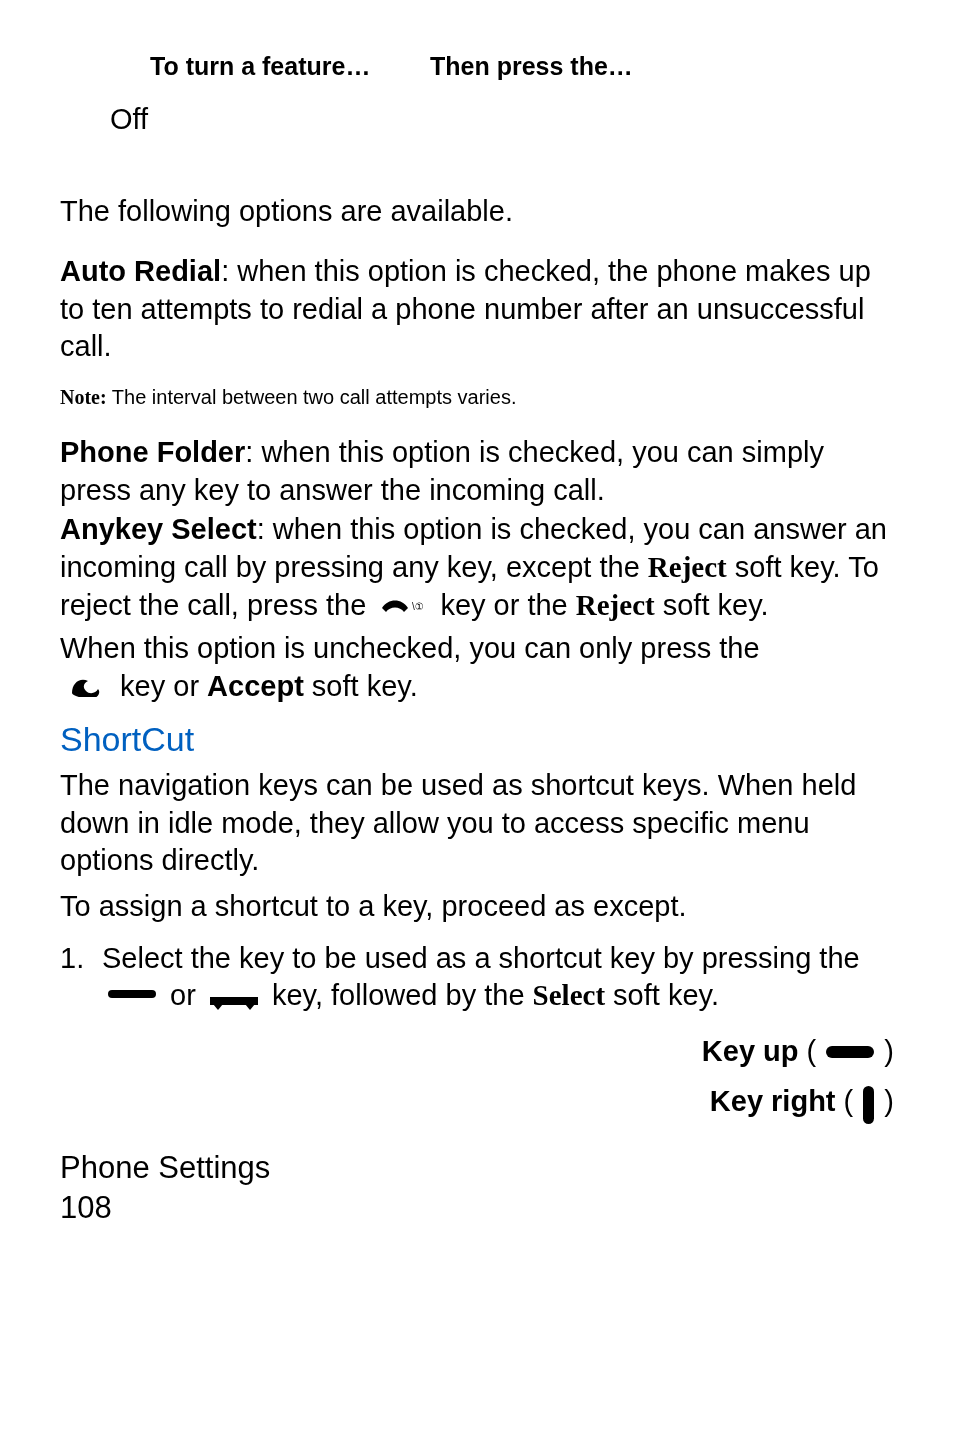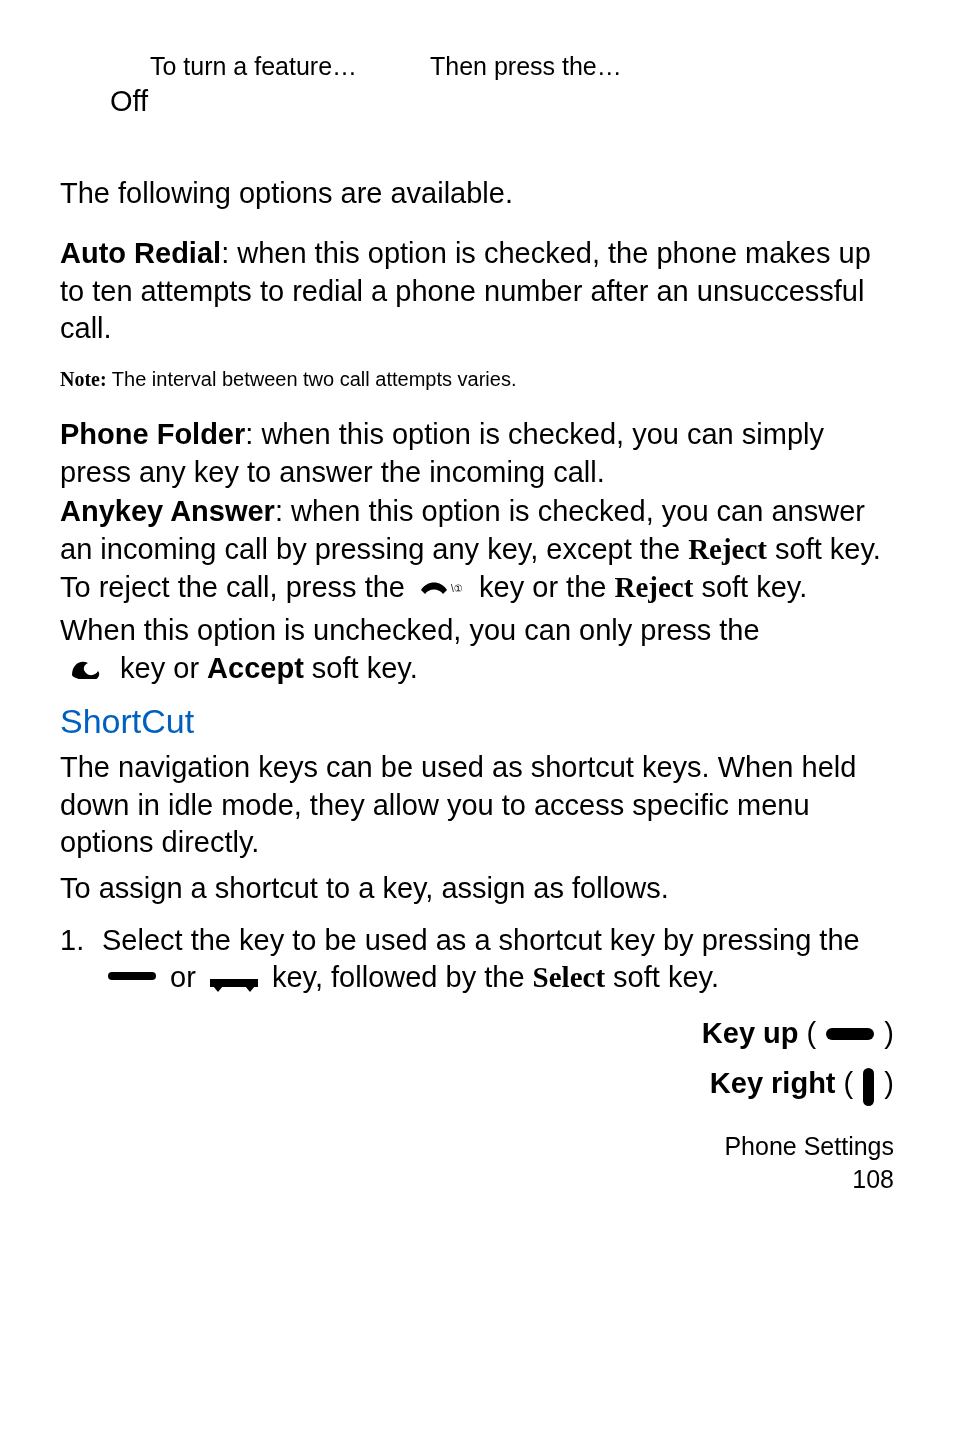--- a/index.html
+++ b/index.html
@@ -8,23 +8,24 @@
     padding: 50px 60px 40px 60px;
     width: 954px;
     font-family: Arial, Helvetica, sans-serif;
     font-size: 29px;
     line-height: 1.3;
     color: #000;
     background: #fff;
   }
   .header-row {
     display: flex;
+    margin-bottom: 18px;
     font-family: "Arial Narrow", Arial, sans-serif;
     font-stretch: condensed;
-    font-weight: normal;
+    font-weight: bold;
     font-size: 25px;
   }
   .header-row .col1 { width: 330px; padding-left: 90px; }
   .header-row .col2 { flex: 1; padding-left: 40px; }
   .data-row {
     display: flex;
     margin-bottom: 55px;
   }
   .data-row .col1 { width: 330px; padding-left: 50px; }
   .data-row .col2 { flex: 1; }
@@ -55,22 +56,21 @@
   .list-item {
     display: flex;
     margin-top: 14px;
     margin-bottom: 10px;
   }
   .list-num { width: 42px; }
   .list-body { flex: 1; }
   .key-indent { margin-left: 42px; margin-top: 18px; text-align: right; }
   .footer {
     margin-top: 26px;
-    font-size: 25px;
-    text-align: right;
+    font-size: 31px;
   }
   .icon {
     display: inline-block;
     vertical-align: middle;
     margin: 0 4px;
   }
   .up-line {
     display: inline-block;
     width: 48px;
     height: 8px;
@@ -145,41 +145,41 @@
 
 <div class="note">
   <span class="note-label">Note:</span><span> The interval between two call attempts varies.</span>
 </div>
 
 <div style="margin-bottom:2px">
   <span class="bold">Phone Folder</span><span>: when this option is checked, you can simply press any key to answer the incoming call.</span>
 </div>
 
 <div style="margin-bottom:4px">
-  <span class="bold">Anykey Answer</span><span>: when this option is checked, you can answer an incoming call by pressing any key, except the </span><span class="serif-bold">Reject</span><span> soft key. To reject the call, press the </span>
+  <span class="bold">Anykey Select</span><span>: when this option is checked, you can answer an incoming call by pressing any key, except the </span><span class="serif-bold">Reject</span><span> soft key. To reject the call, press the </span>
   <span class="icon"><svg width="50" height="24" viewBox="0 0 50 24">
         <path d="M4 16 C 10 6, 24 6, 30 16 L26 20 C 22 14, 12 14, 8 20 Z" fill="#000"></path>
         <text x="34" y="18" font-size="10" font-family="Arial" fill="#000">\①</text>
       </svg></span>
   <span> key or the </span><span class="serif-bold">Reject</span><span> soft key.</span>
 </div>
 
 <div style="margin-bottom:8px">
   <span>When this option is unchecked, you can only press the </span><br>
   <span style="display:inline-block; width:52px; text-align:center; vertical-align:middle"><svg width="36" height="24" viewBox="0 0 36 24">
         <path d="M4 20 C 4 10, 12 4, 20 8 C 16 10, 14 14, 18 18 C 22 22, 28 20, 30 16 C 34 20, 28 28, 18 26 C 10 24, 4 22, 4 20 Z" fill="#000"></path>
       </svg></span>
   <span> key or </span><span class="bold">Accept</span><span> soft key.</span>
 </div>
 
 <div class="heading-shortcut">ShortCut</div>
 
 <div style="margin-bottom:8px">The navigation keys can be used as shortcut keys. When held down in idle mode, they allow you to access specific menu options directly.</div>
 
-<div style="margin-bottom:8px">To assign a shortcut to a key, assign as follows.</div>
+<div style="margin-bottom:8px">To assign a shortcut to a key, proceed as except.</div>
 
 <div class="list-item">
   <div class="list-num">1.</div>
   <div class="list-body">
     <span>Select the key to be used as a shortcut key by pressing the </span><span class="up-line"></span><span> or </span><span class="down-line"></span><span> key, followed by the </span><span class="serif-bold">Select</span><span> soft key.</span>
   </div>
 </div>
 
 <div class="key-indent">
   <span class="bold">Key up</span><span> ( </span><span class="rounded-bar"></span><span> )</span>

